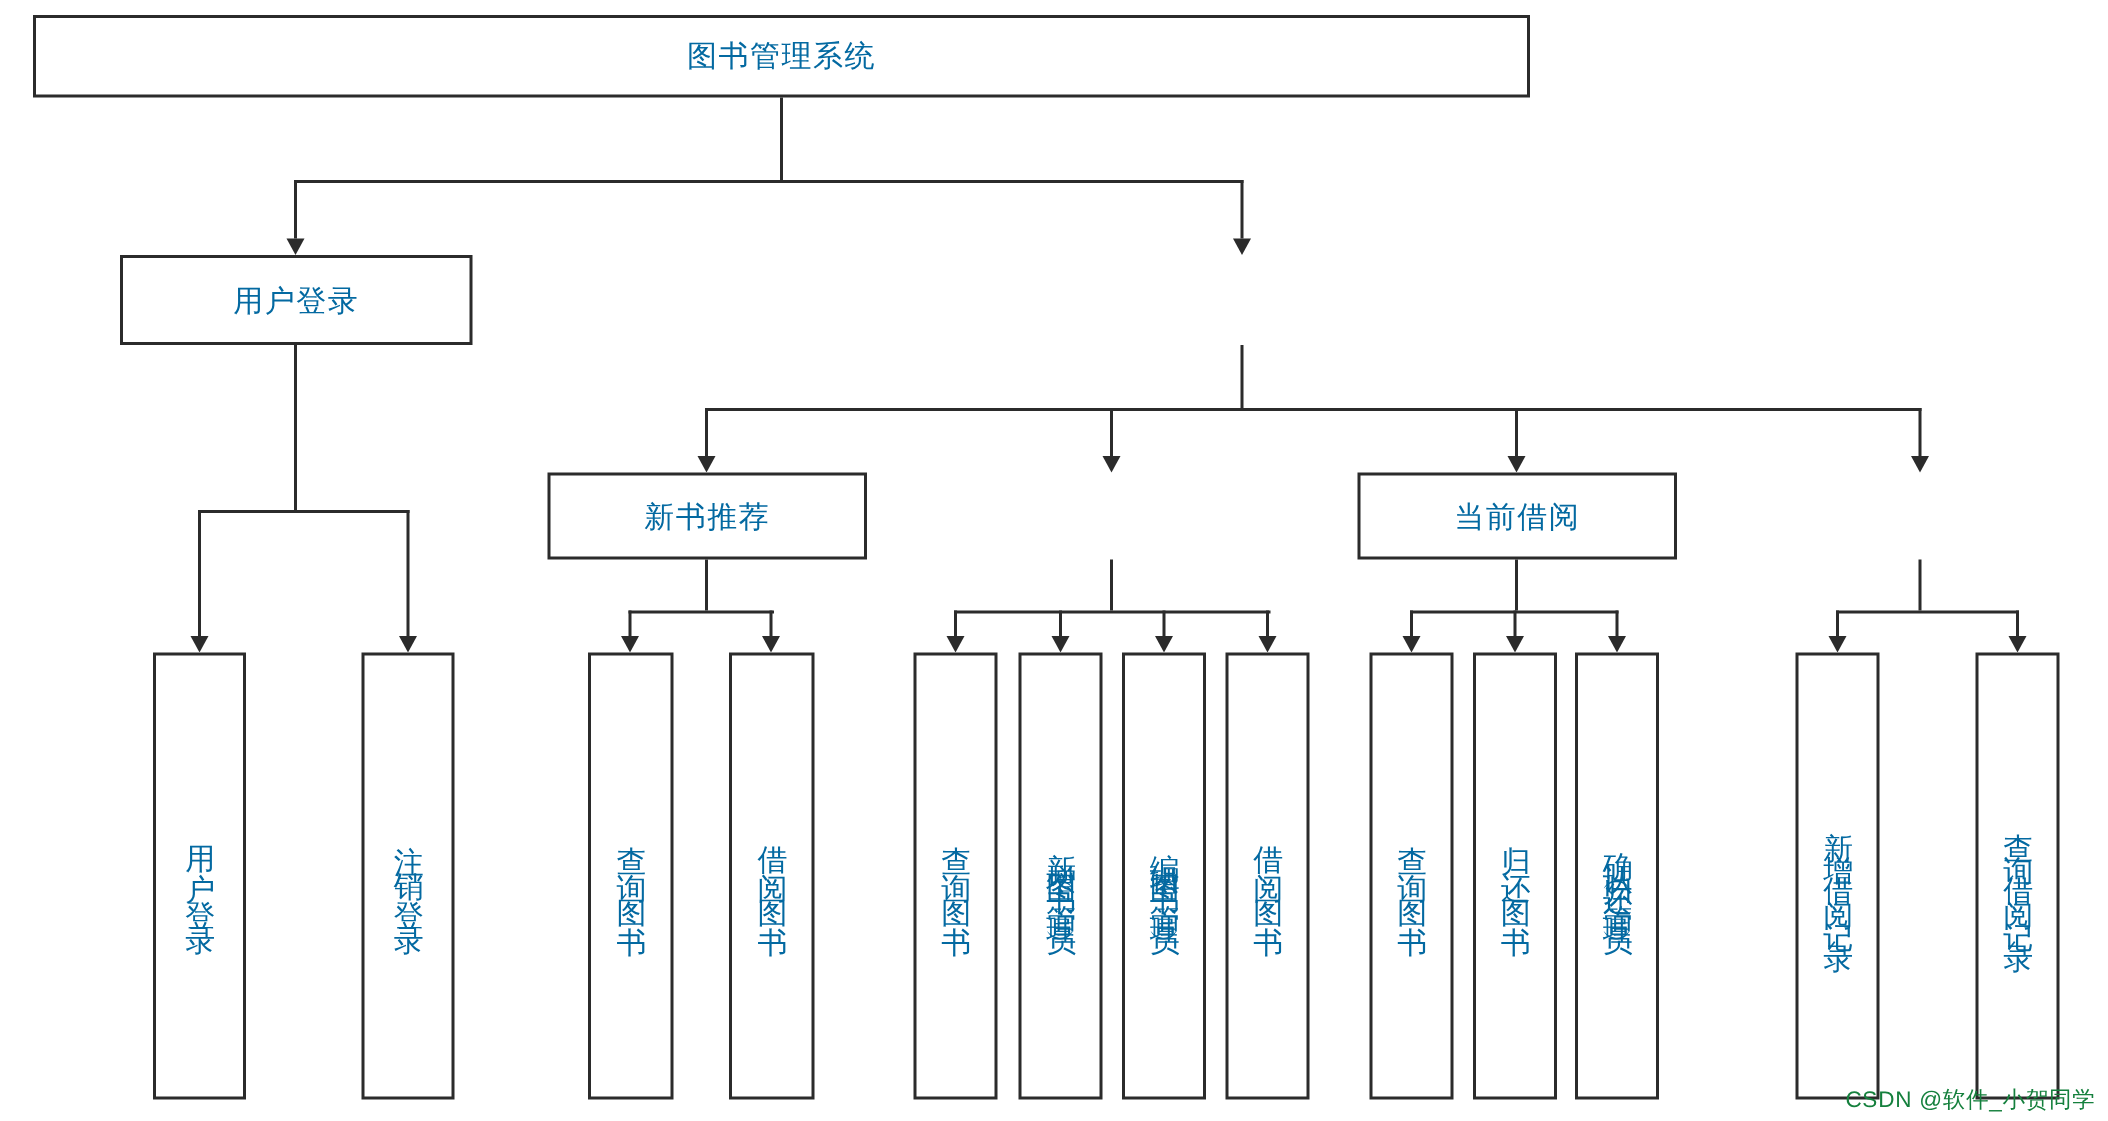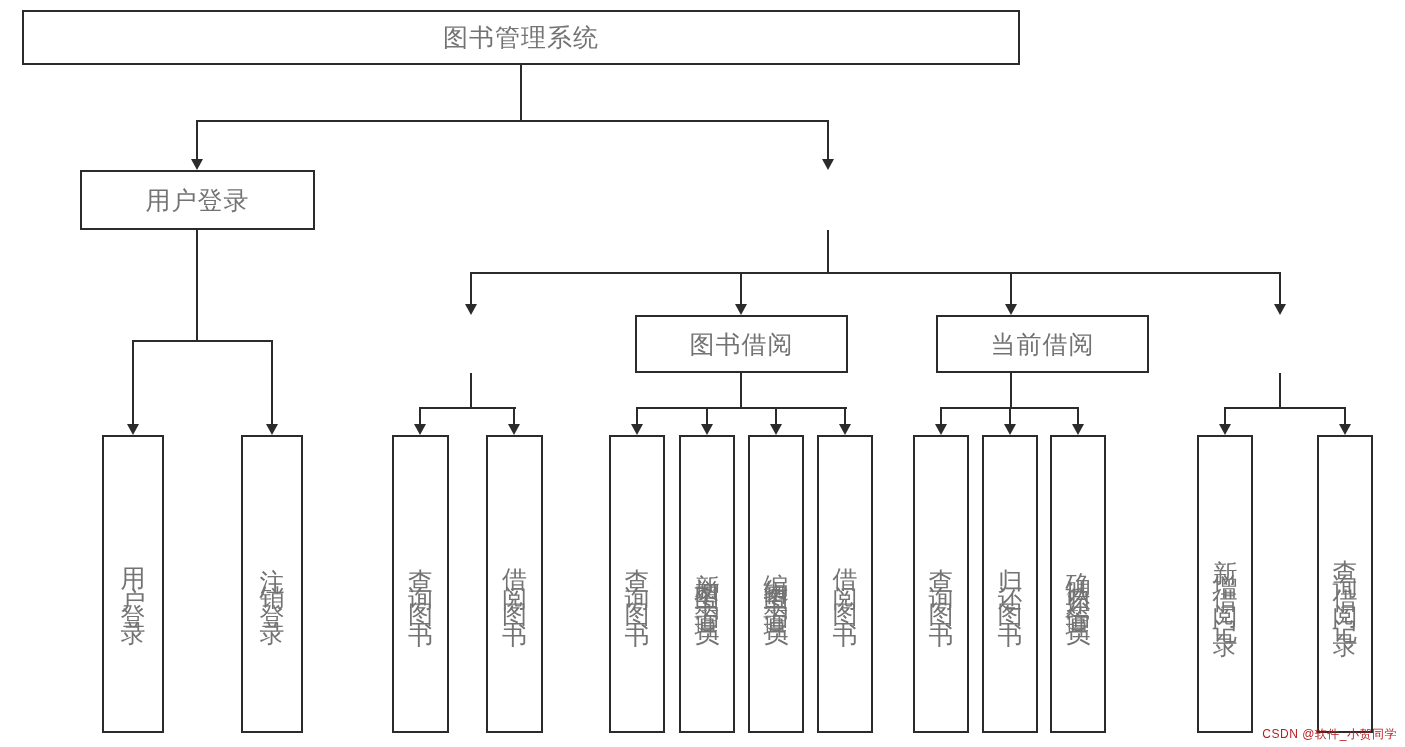--- a/index.html
+++ b/index.html
@@ -10,22 +10,22 @@
     font-family:"Liberation Sans","DejaVu Sans",sans-serif;
     overflow:hidden;
   }
   .box{
     position:absolute;
     border:2px solid #2b2b2b;
     background:#ffffff;
     display:flex;
     align-items:center;
     justify-content:center;
-    font-size:25px;
-    color:#737373;
+    font-size:20px;
+    color:#0369a1;
     box-sizing:border-box;
     letter-spacing:1px;
   }
   .vbox{
     writing-mode:vertical-lr;
     text-orientation:mixed;
     line-height:1;
   }
   .sp-wide{letter-spacing:18px;}
   .sp-mid{letter-spacing:15px;}
@@ -34,22 +34,22 @@
   .hline{position:absolute;height:2px;background:#2b2b2b;}
   .arrow{
     position:absolute;width:0;height:0;
     border-left:6px solid transparent;
     border-right:6px solid transparent;
     border-top:11px solid #2b2b2b;
   }
   .watermark{
     position:absolute;
     right:8px;bottom:4px;
-    font-size:12px;
-    color:#b91c1c;
+    font-size:15px;
+    color:#15803d;
     letter-spacing:0.5px;
   }
 </style>
 </head>
 <body>
 
 <div class="canvas">
 
   <div class="box" style="left:22px;top:10px;width:998px;height:55px">图书管理系统</div>
 
@@ -74,24 +74,24 @@
   <div class="hline" style="left:470px;top:272px;width:811px"></div>
   <div class="vline" style="left:470px;top:272px;height:32px"></div>
   <div class="arrow" style="left:465px;top:304px"></div>
   <div class="vline" style="left:740px;top:272px;height:32px"></div>
   <div class="arrow" style="left:735px;top:304px"></div>
   <div class="vline" style="left:1010px;top:272px;height:32px"></div>
   <div class="arrow" style="left:1005px;top:304px"></div>
   <div class="vline" style="left:1279px;top:272px;height:32px"></div>
   <div class="arrow" style="left:1274px;top:304px"></div>
 
+  <div class="box" style="left:365px;top:315px;width:213px;height:58px">新书推荐</div>
 
-  <div class="box" style="left:635px;top:315px;width:213px;height:58px">图书借阅</div>
 
-  <div class="box" style="left:936px;top:315px;width:213px;height:58px">当前借阅</div>
+  <div class="box" style="left:905px;top:315px;width:213px;height:58px">当前借阅</div>
 
 
   <div class="vline" style="left:470px;top:373px;height:34px"></div>
   <div class="hline" style="left:419px;top:407px;width:97px"></div>
   <div class="vline" style="left:419px;top:407px;height:17px"></div>
   <div class="arrow" style="left:414px;top:424px"></div>
   <div class="vline" style="left:513px;top:407px;height:17px"></div>
   <div class="arrow" style="left:508px;top:424px"></div>
 
   <div class="vline" style="left:740px;top:373px;height:34px"></div>

